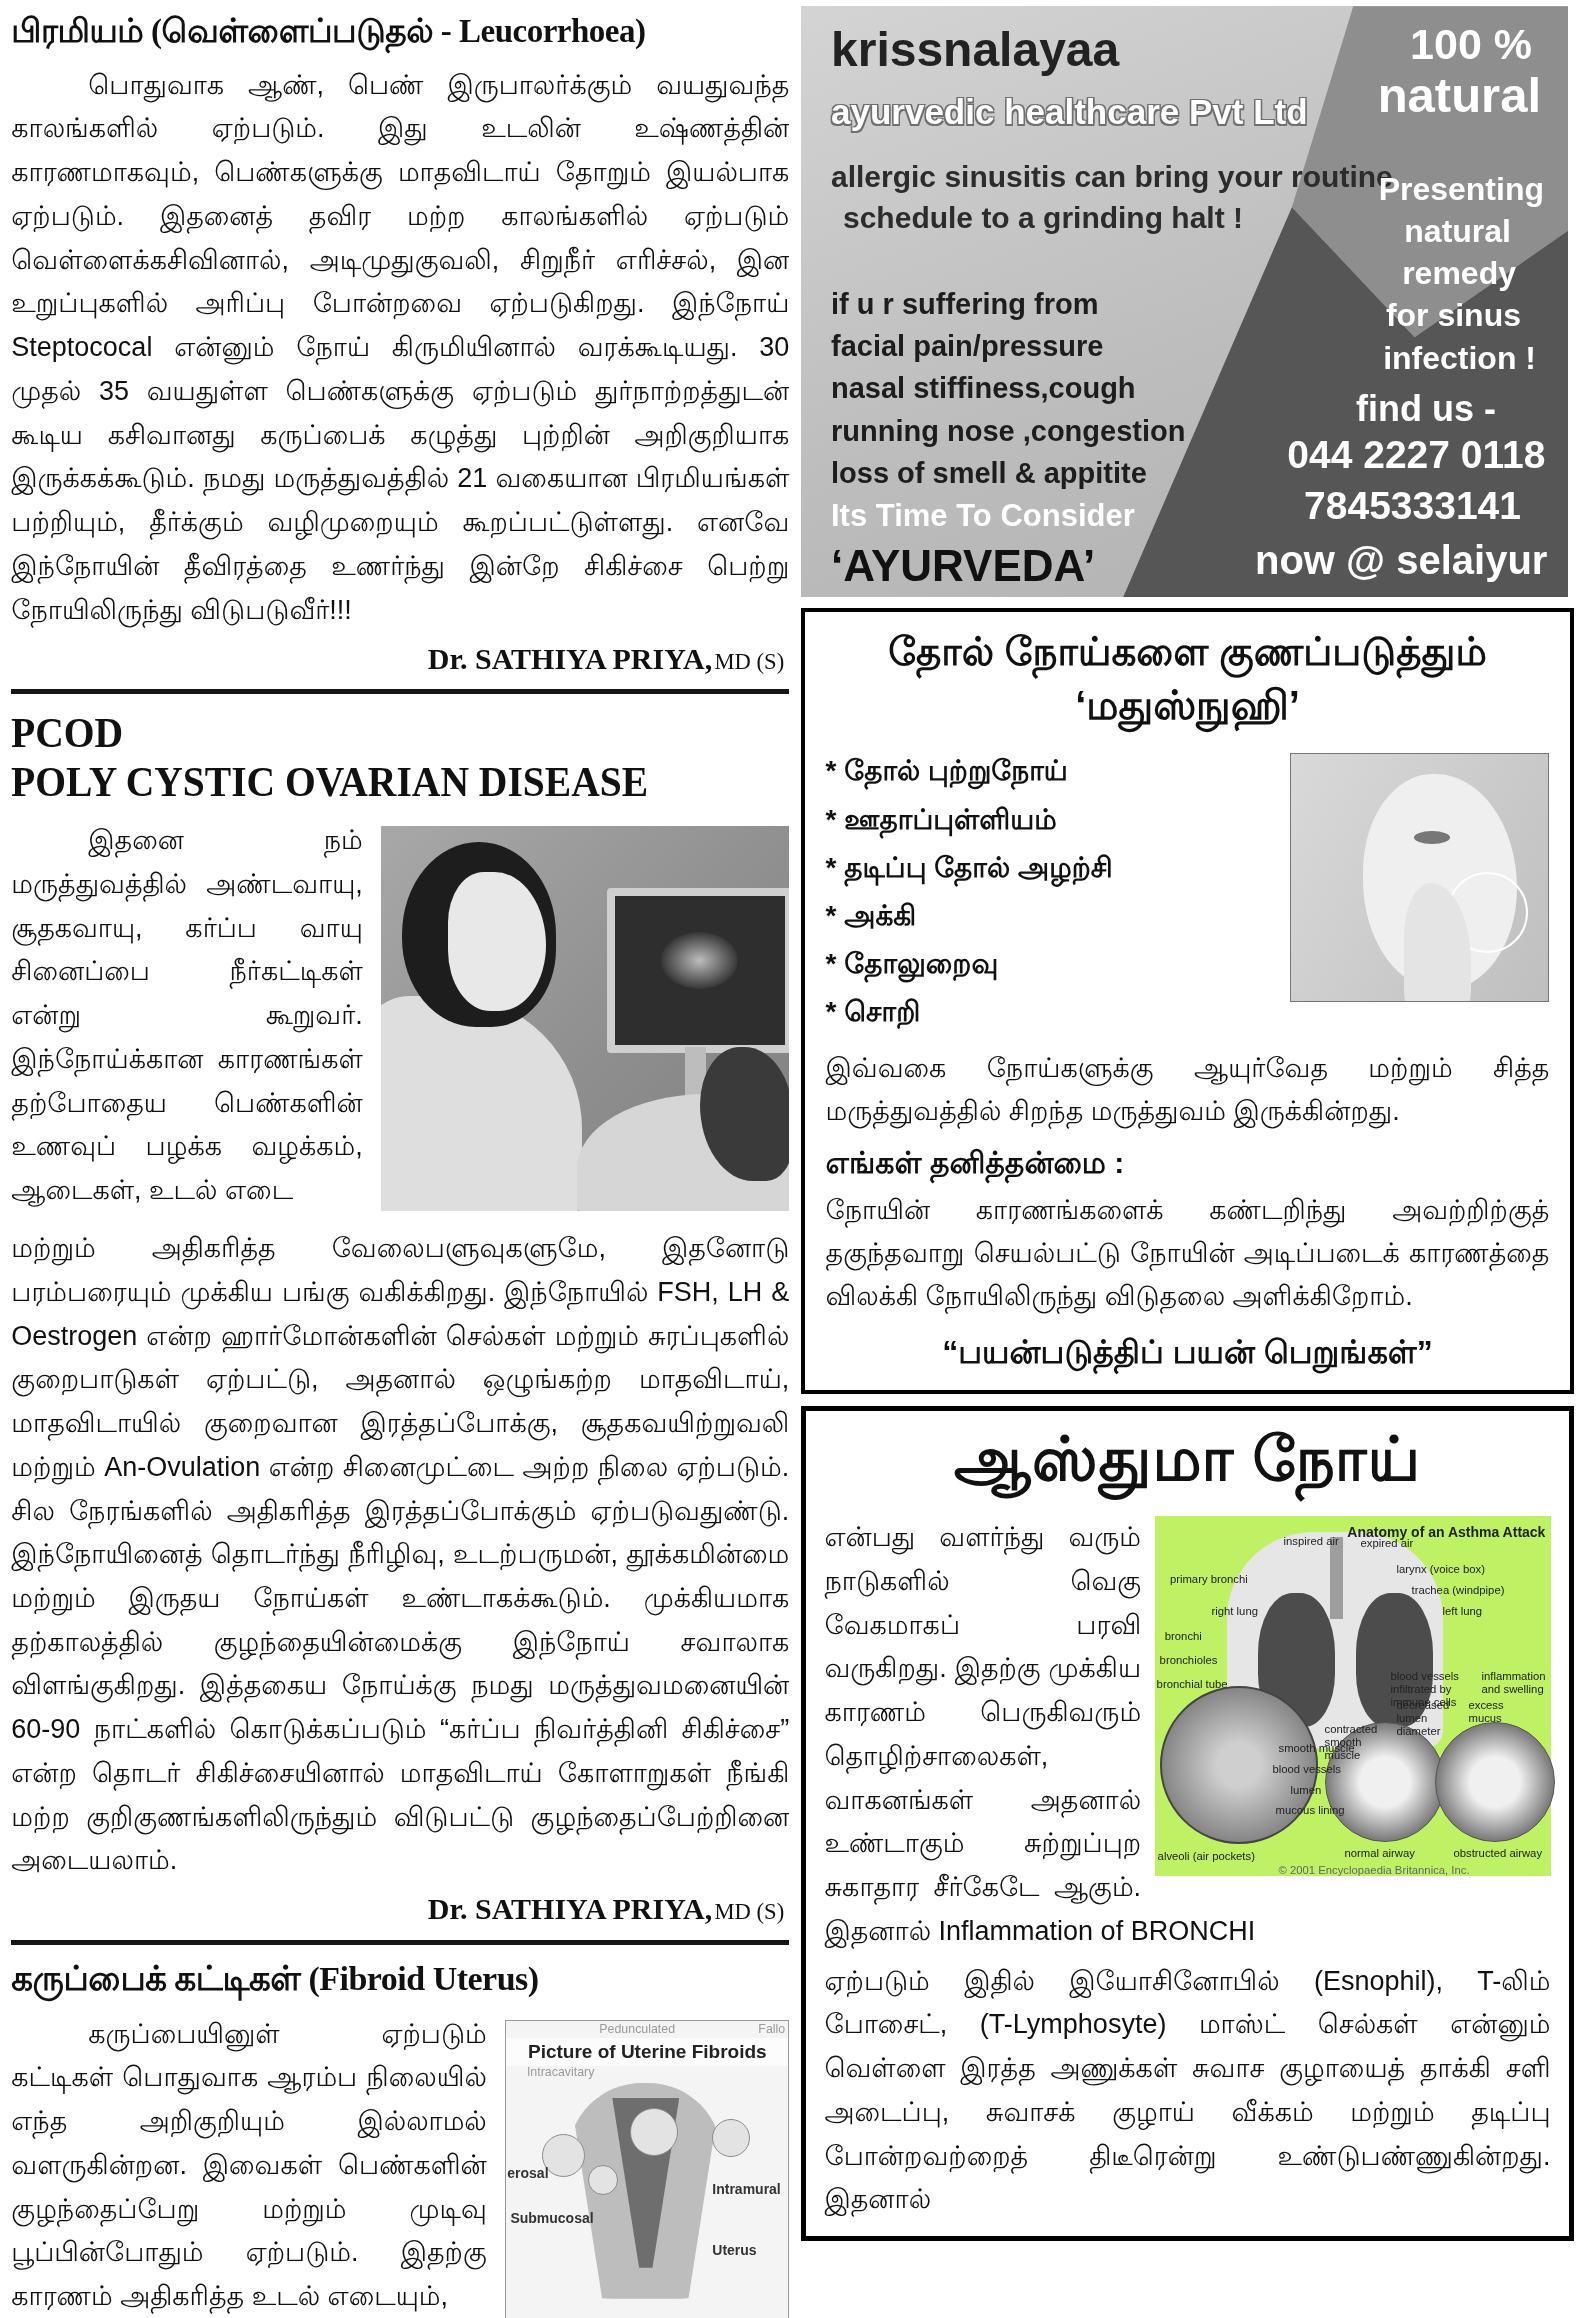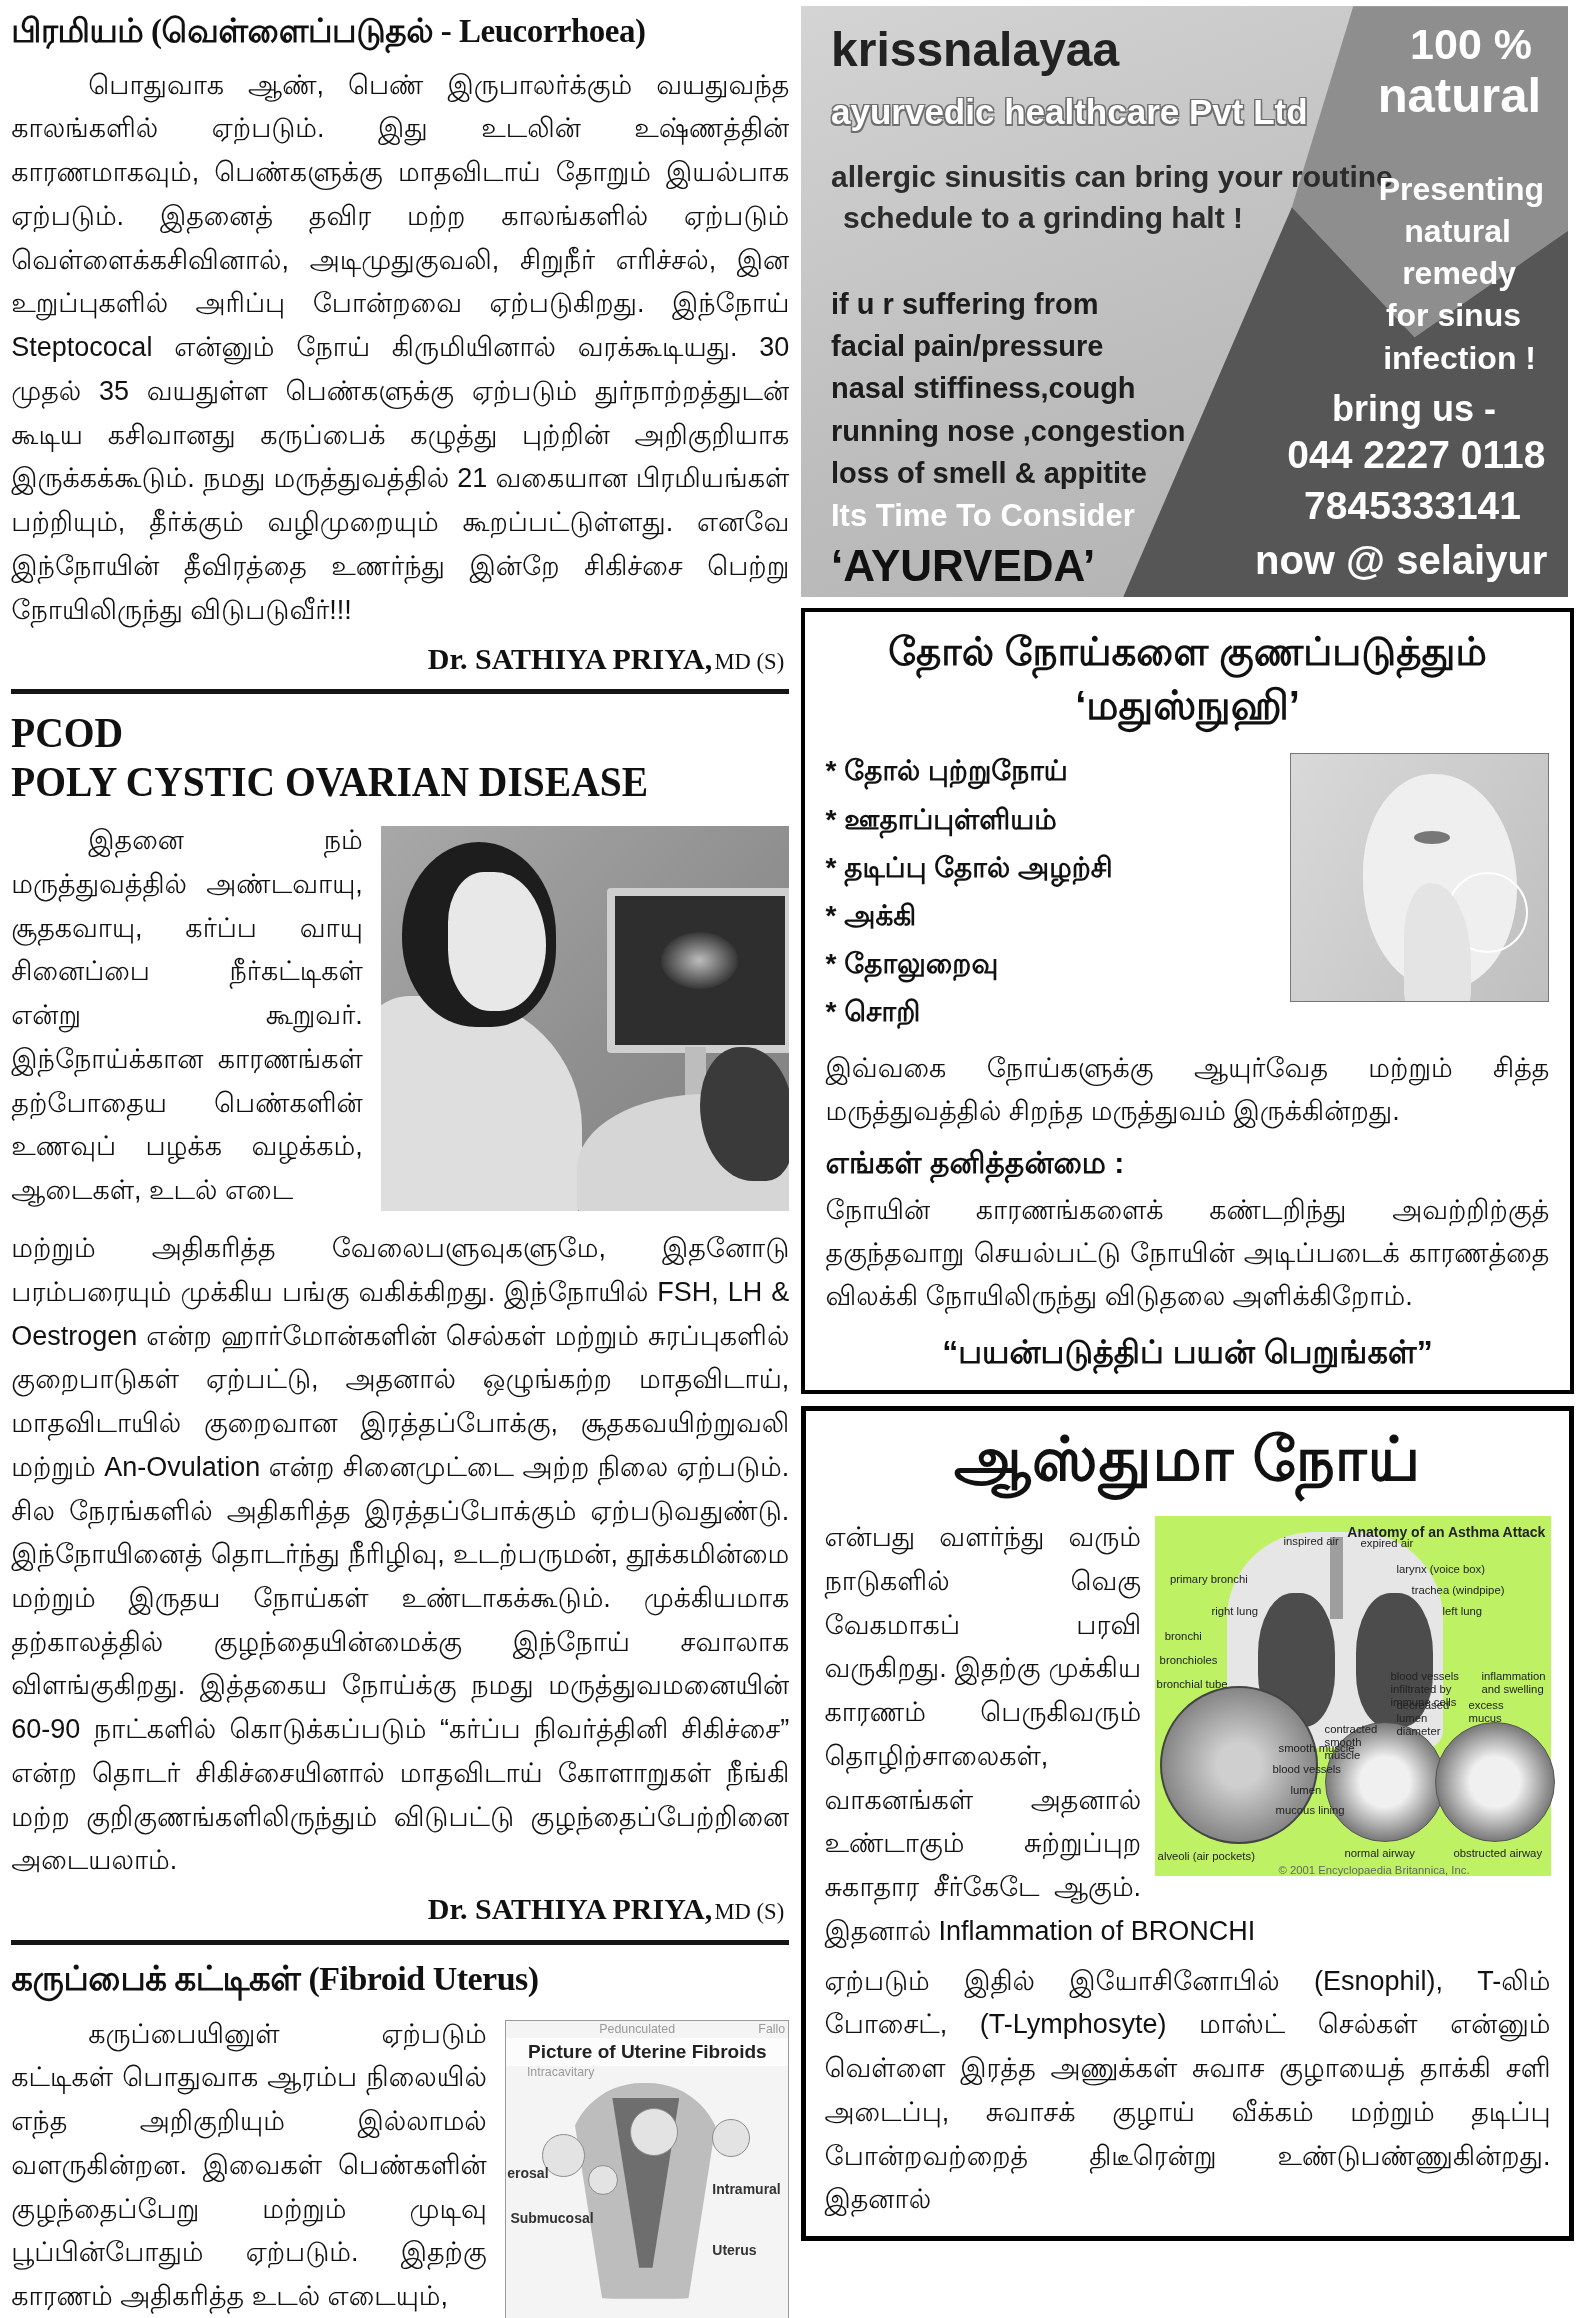--- a/index.html
+++ b/index.html
@@ -155,21 +155,21 @@
       <span class="sin-txt" style="left:30px;top:451px;font-size:29px;color:#1d1d1d;">loss of smell &amp; appitite</span>
       <span class="sin-txt" style="left:30px;top:492px;font-size:31px;color:#fff;">Its Time To Consider</span>
       <span class="sin-txt" style="left:30px;top:535px;font-size:44px;color:#111;">‘AYURVEDA’</span>
       <span class="sin-txt" style="right:36px;top:13.4px;font-size:43px;color:#fff;">100 %</span>
       <span class="sin-txt" style="right:27px;top:61px;font-size:49px;color:#fff;">natural</span>
       <span class="sin-txt" style="right:24px;top:165px;font-size:32px;color:#fff;">Presenting</span>
       <span class="sin-txt" style="right:57px;top:207px;font-size:32px;color:#fff;">natural</span>
       <span class="sin-txt" style="right:52px;top:249px;font-size:32px;color:#fff;">remedy</span>
       <span class="sin-txt" style="right:47px;top:291px;font-size:32px;color:#fff;">for sinus</span>
       <span class="sin-txt" style="right:32px;top:334px;font-size:32px;color:#fff;">infection !</span>
-      <span class="sin-txt" style="right:72px;top:382px;font-size:36px;color:#fff;">bring us -</span>
+      <span class="sin-txt" style="right:72px;top:382px;font-size:36px;color:#fff;">find us -</span>
       <span class="sin-txt" style="right:22.6px;top:427px;font-size:39px;color:#fff;">044 2227 0118</span>
       <span class="sin-txt" style="right:47px;top:478px;font-size:39px;color:#fff;">7845333141</span>
       <span class="sin-txt" style="right:20.6px;top:532px;font-size:40px;color:#fff;">now @ selaiyur</span>
     </div>
 
     <div class="ad-box ad-skin">
       <div class="skin-h1">தோல் நோய்களை குணப்படுத்தும்</div>
       <div class="skin-h2">‘மதுஸ்நுஹி’</div>
       <div class="skin-photo-f">
         <div class="skin-art">

